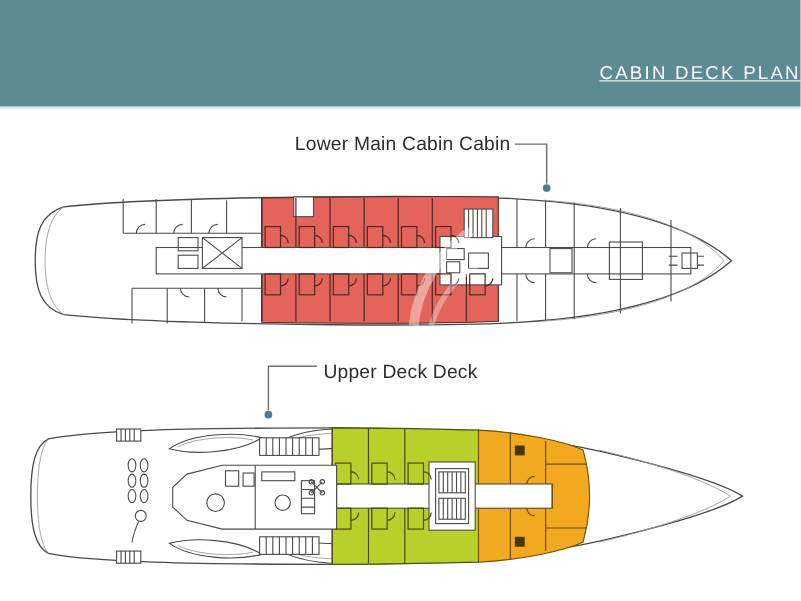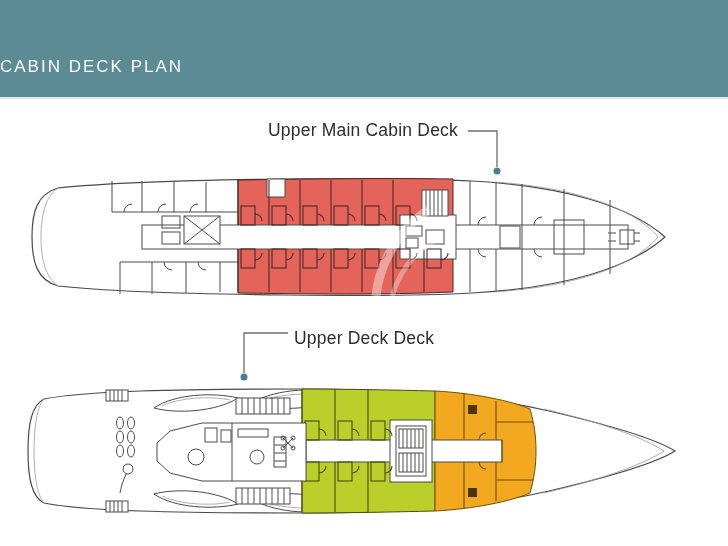--- a/index.html
+++ b/index.html
@@ -9,22 +9,22 @@
   }
   .header{
     position:absolute;left:0;top:0;width:728px;height:97px;
     background:var(--header-bg);
   }
   .header-edge{
     position:absolute;left:0;top:97px;width:728px;height:2px;
     background:var(--header-edge);
   }
   .page-title{
-    position:absolute;left:0;top:57px;width:728px;text-align:left;
-    color:var(--title-text);font-size:17px;letter-spacing:2px;font-weight:400;
+    position:absolute;left:0;top:57px;width:728px;text-align:right;
+    color:var(--title-text);font-size:17px;letter-spacing:2px;font-weight:400;text-decoration:underline;
   }
   .deck-label{
     position:absolute;color:var(--label-text);font-size:17.5px;letter-spacing:.2px;
     white-space:nowrap;
   }
   .deck-label.lower{left:268px;top:120px;}
   .deck-label.upper{left:294px;top:328px;}
   svg{position:absolute;display:block;}
   #leaders{left:0;top:0;pointer-events:none;}
   #deck-lower{left:24px;top:170px;}
@@ -38,21 +38,21 @@
 </style>
 </head>
 <body>
 
 <div class="page">
 
   <div class="header"></div>
   <div class="header-edge"></div>
   <div class="page-title">CABIN DECK PLAN</div>
 
-  <div class="deck-label lower">Upper Main Cabin Deck</div>
+  <div class="deck-label lower">Lower Main Cabin Cabin</div>
   <div class="deck-label upper">Upper Deck Deck</div>
 
   <svg id="deck-lower" width="680" height="130" viewBox="0 0 680 130">
     <defs>
 
       <g id="cu1t">
         <line x1="0" y1="10" x2="0" y2="55"></line>
         <rect x="3" y="36" width="14" height="19" fill="none"></rect>
         <path d="M 17,44 a 7,7 0 0 1 7,7" fill="none"></path>
       </g>

